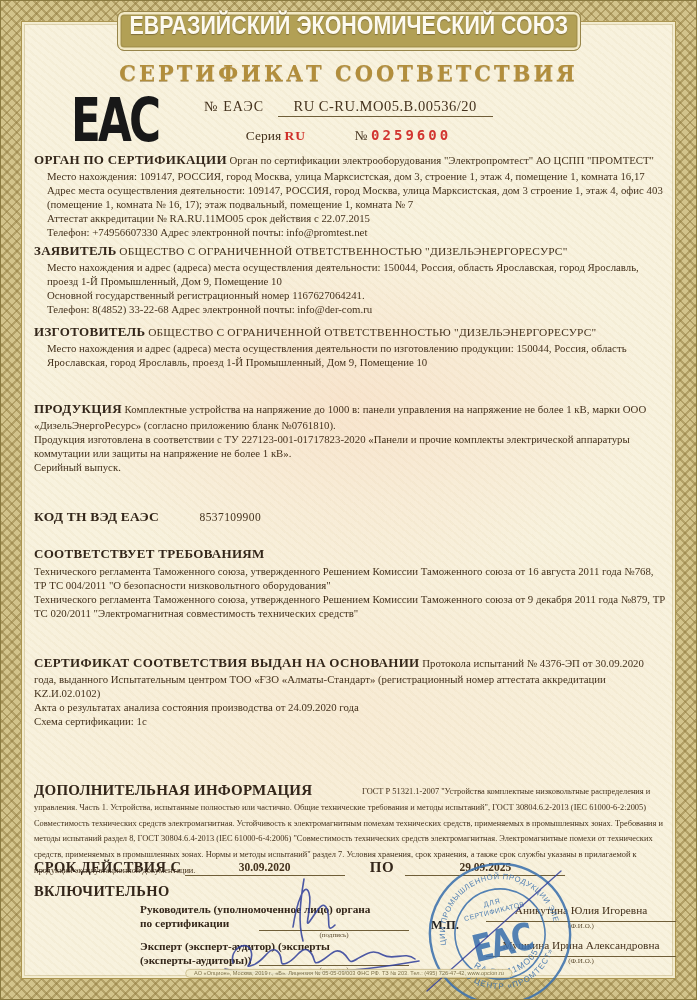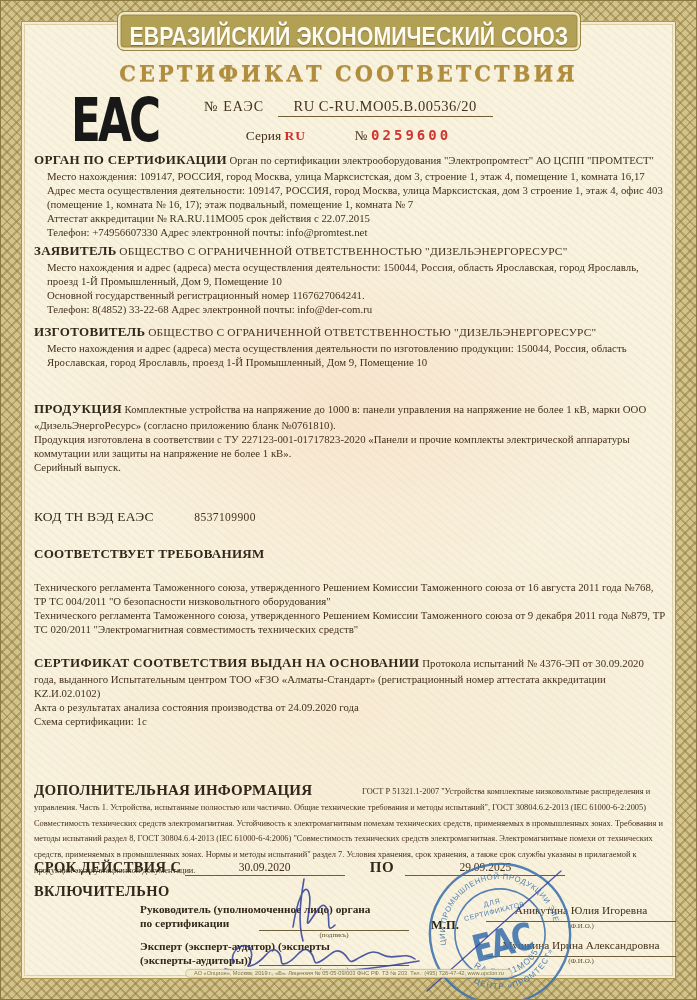--- a/index.html
+++ b/index.html
@@ -20,21 +20,21 @@
       radial-gradient(ellipse 520px 300px at 50% 72%, rgba(246,210,178,.22), rgba(246,210,178,0) 72%),
       repeating-linear-gradient(40deg, rgba(213,196,148,.10) 0 2px, rgba(0,0,0,0) 2px 6px),
       #f8f2de;
   }
   .abs{position:absolute;}
   
   .banner{
     left:50%;top:10px;transform:translateX(-50%);width:462px;height:38px;
     background:#b2a055;border-radius:7px;border:1px solid #97854a;
     box-shadow:inset 0 0 0 2.5px #f2e9c6, inset 0 0 0 4px #a6944e;
-    display:flex;align-items:flex-end;justify-content:center;
+    display:flex;align-items:flex-start;justify-content:center;
   }
   .banner span{
     font-family:"Liberation Sans", sans-serif;font-weight:bold;font-size:23px;
     color:#fdfaf0;letter-spacing:0px;transform:scale(.93,1.12);white-space:nowrap;
     text-shadow:0 1px 1px #7e6e3a;
   }
   .eac-mark{
     left:70px;top:84px;font-family:"DejaVu Sans", sans-serif;font-weight:bold;
     font-size:46px;color:#181818;letter-spacing:-3px;transform:scale(.95,1.3);
     transform-origin:left top;
@@ -54,45 +54,45 @@
   .series-row{left:0;right:0;top:126px;text-align:center;font-size:13.5px;white-space:nowrap;}
   .series-row .red{color:#cf2f28;font-weight:bold;letter-spacing:1px;}
   .series-row .gap{display:inline-block;width:42px;}
   .series-row .digits{
     color:#d23530;font-family:"DejaVu Sans Mono", monospace;font-size:14px;
     letter-spacing:3px;font-weight:bold;
   }
   
   .sec{left:33px;width:633px;font-size:10.8px;line-height:1.30;}
   .sec .h{font-weight:bold;font-size:13px;letter-spacing:.3px;color:#33261a;}
-  .sec .h-big{font-weight:normal;font-size:13.5px;letter-spacing:.2px;color:#33261a;}
+  .sec .h-big{font-weight:bold;font-size:13.5px;letter-spacing:.2px;color:#33261a;}
   .sec .org-name{font-size:11.4px;letter-spacing:.2px;}
   .sec p{margin:0;padding-left:13px;}
   .sec p.noind{padding-left:0;}
   .s-organ{top:151px;}
   .s-applicant{top:242px;}
   .s-manufacturer{top:323px;}
   .s-product{top:400px;}
   .s-code{top:507px;}
   .s-conform{top:545px;}
   .s-basis{top:654px;}
   .s-extra{top:782px;}
   .s-code .code-val{margin-left:38px;font-size:11.5px;letter-spacing:.4px;}
-  .s-conform .h{display:block;margin-bottom:17px;}
+  .s-conform .h{display:block;margin-bottom:1px;}
   .s-extra .h-float{
     float:left;width:322px;font-weight:bold;font-size:15px;line-height:1.05;
     letter-spacing:.2px;color:#33261a;margin-right:6px;
   }
   .s-extra .small{font-size:8.4px;line-height:1.52;text-align:justify;}
   
   .validity{left:33px;top:858px;width:633px;font-size:13px;}
   .validity .big{font-weight:bold;font-size:14.5px;letter-spacing:.4px;color:#33261a;}
   .date-cell{
     display:inline-block;width:160px;text-align:center;border-bottom:1px solid #6f5e38;
-    font-size:11.5px;font-weight:normal;vertical-align:bottom;padding-bottom:2px;
+    font-size:11.5px;font-weight:bold;vertical-align:bottom;padding-bottom:2px;
   }
   .to-lbl{font-weight:bold;font-size:15px;color:#33261a;margin:0 8px 0 22px;letter-spacing:.5px;}
   .incl{left:33px;top:882px;font-weight:bold;font-size:14.5px;letter-spacing:.4px;color:#33261a;}
   
   .role{left:95px;width:232px;font-weight:bold;font-size:11.3px;line-height:1.25;color:#33261a;margin-left:44px;}
   .role1{top:901px;} .role2{top:938px;}
   .sig-line{border-bottom:1px solid #6f5e38;height:1px;width:150px;}
   .sig-line1{left:258px;top:928px;} .sig-line2{left:258px;top:963px;}
   .cap{font-size:7px;color:#5a4a2e;width:150px;text-align:center;}
   .cap-s1{left:258px;top:930px;} .cap-s2{left:258px;top:965px;}

